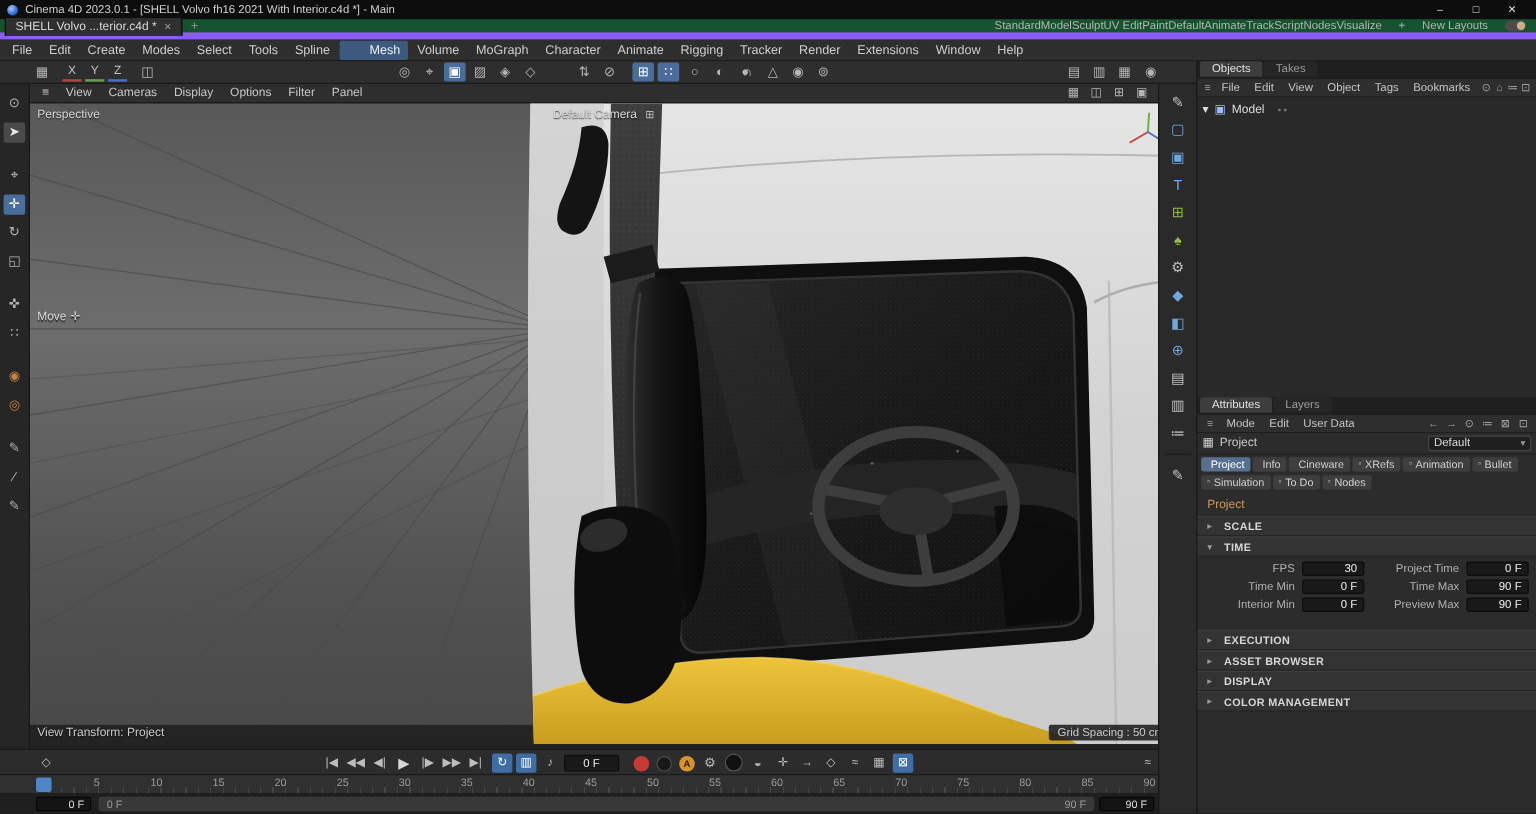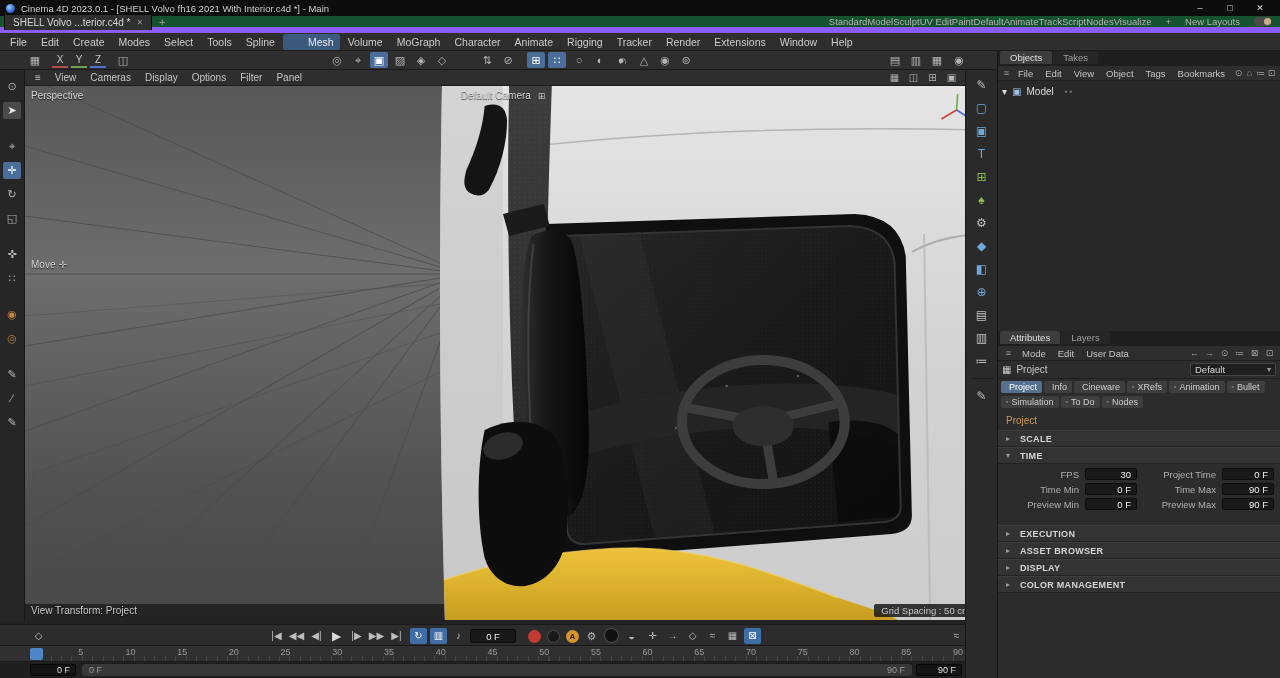--- a/index.html
+++ b/index.html
@@ -592,21 +592,21 @@
       </div>
         <div class="field">
         <span class="flabel">Time Min</span>
         <span class="fvalue">0 F</span>
       </div>
         <div class="field">
         <span class="flabel">Time Max</span>
         <span class="fvalue">90 F</span>
       </div>
         <div class="field">
-        <span class="flabel">Preview Min</span>
+        <span class="flabel">Interior Min</span>
         <span class="fvalue">0 F</span>
       </div>
         <div class="field">
         <span class="flabel">Preview Max</span>
         <span class="fvalue">90 F</span>
       </div>
       </div>
     <div class="section mt">
       <span class="chev">▸</span>
       <span>EXECUTION</span>

